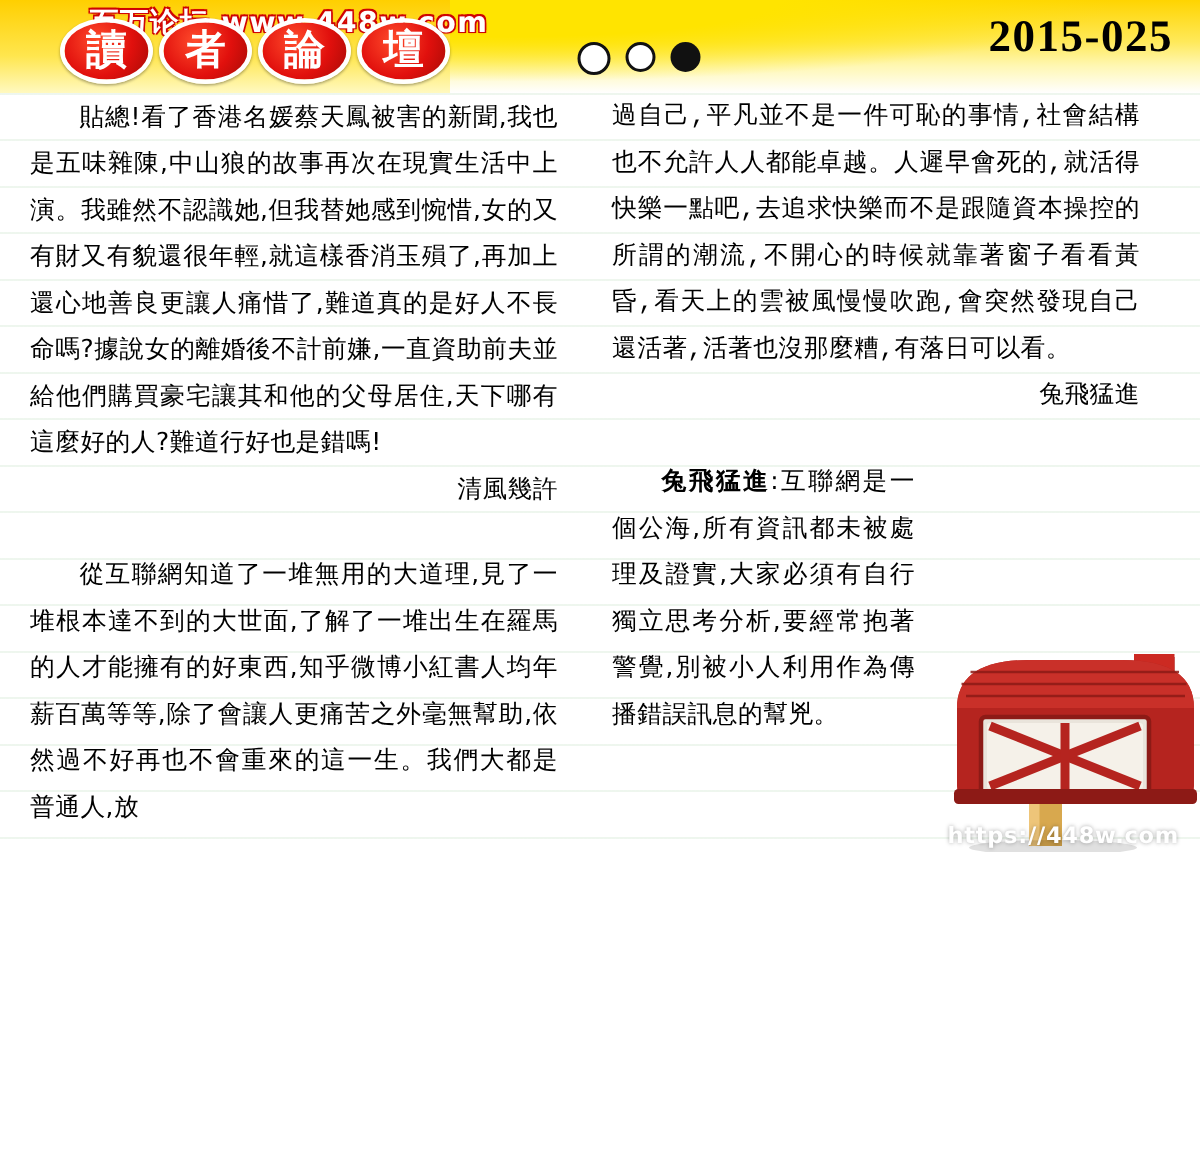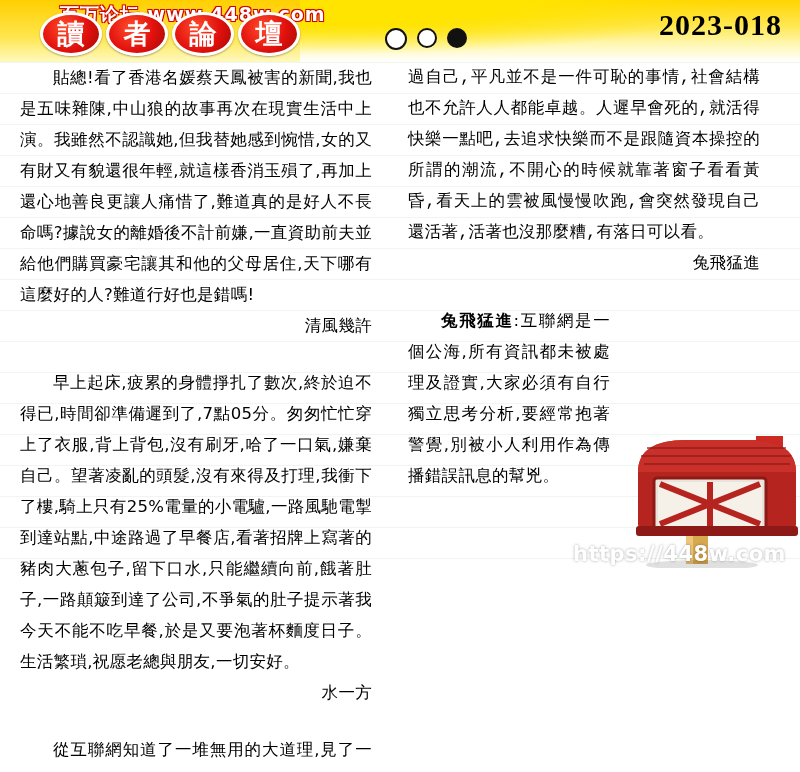--- a/index.html
+++ b/index.html
@@ -83,21 +83,21 @@
     font-size:16.5px;line-height:31px;
   }
   .lead{font-weight:bold;}
 
   
   .mailbox{
     position:absolute;right:-6px;bottom:4px;width:196px;height:170px;
   }
   .watermark{
     position:absolute;right:14px;bottom:6px;
-    font-size:21px;font-weight:bold;color:#ffffff;
+    font-size:15px;font-weight:bold;color:#ffffff;
     text-shadow:0 0 3px rgba(0,0,0,.35);
     letter-spacing:.5px;
   }
   .wrap-shape{
     float:right;width:150px;height:150px;
     shape-outside:inset(0 0 0 0);
   }
 </style>
 </head>
 <body>
@@ -110,29 +110,28 @@
   <div class="masthead">
     <div class="mh-char mh-c0">讀</div>
     <div class="mh-char mh-c1">者</div>
     <div class="mh-char mh-c2">論</div>
     <div class="mh-char mh-c3">壇</div>
     <div class="dot dot-a"></div>
     <div class="dot dot-b"></div>
     <div class="dot dot-c"></div>
   </div>
 
-  <div class="issue">2023-018</div>
+  <div class="issue">2015-025</div>
 </div>
 
 <div class="page">
 
   <div class="col col-left">
     <p class="art"><span>貼總!看了香港名媛蔡天鳳被害的新聞,我也是五味雜陳,中山狼的故事再次在現實生活中上演。我雖然不認識她,但我替她感到惋惜,女的又有財又有貌還很年輕,就這樣香消玉殞了,再加上還心地善良更讓人痛惜了,難道真的是好人不長命嗎?據說女的離婚後不計前嫌,一直資助前夫並給他們購買豪宅讓其和他的父母居住,天下哪有這麼好的人?難道行好也是錯嗎!</span><span class="sig">清風幾許</span></p>
 
-    <p class="art"><span>早上起床,疲累的身體掙扎了數次,終於迫不得已,時間卻準備遲到了,7點05分。匆匆忙忙穿上了衣服,背上背包,沒有刷牙,哈了一口氣,嫌棄自己。望著凌亂的頭髮,沒有來得及打理,我衝下了樓,騎上只有25%電量的小電驢,一路風馳電掣到達站點,中途路過了早餐店,看著招牌上寫著的豬肉大蔥包子,留下口水,只能繼續向前,餓著肚子,一路顛簸到達了公司,不爭氣的肚子提示著我今天不能不吃早餐,於是又要泡著杯麵度日子。生活繁瑣,祝愿老總與朋友,一切安好。</span><span class="sig">水一方</span></p>
 
     <p class="art"><span>從互聯網知道了一堆無用的大道理,見了一堆根本達不到的大世面,了解了一堆出生在羅馬的人才能擁有的好東西,知乎微博小紅書人均年薪百萬等等,除了會讓人更痛苦之外毫無幫助,依然過不好再也不會重來的這一生。我們大都是普通人,放</span></p>
   </div>
 
   <div class="col col-right">
     <p class="art noindent"><span>過自己,平凡並不是一件可恥的事情,社會結構也不允許人人都能卓越。人遲早會死的,就活得快樂一點吧,去追求快樂而不是跟隨資本操控的所謂的潮流,不開心的時候就靠著窗子看看黃昏,看天上的雲被風慢慢吹跑,會突然發現自己還活著,活著也沒那麼糟,有落日可以看。</span><span class="sig">兔飛猛進</span></p>
 
 
 
     <p class="art">

